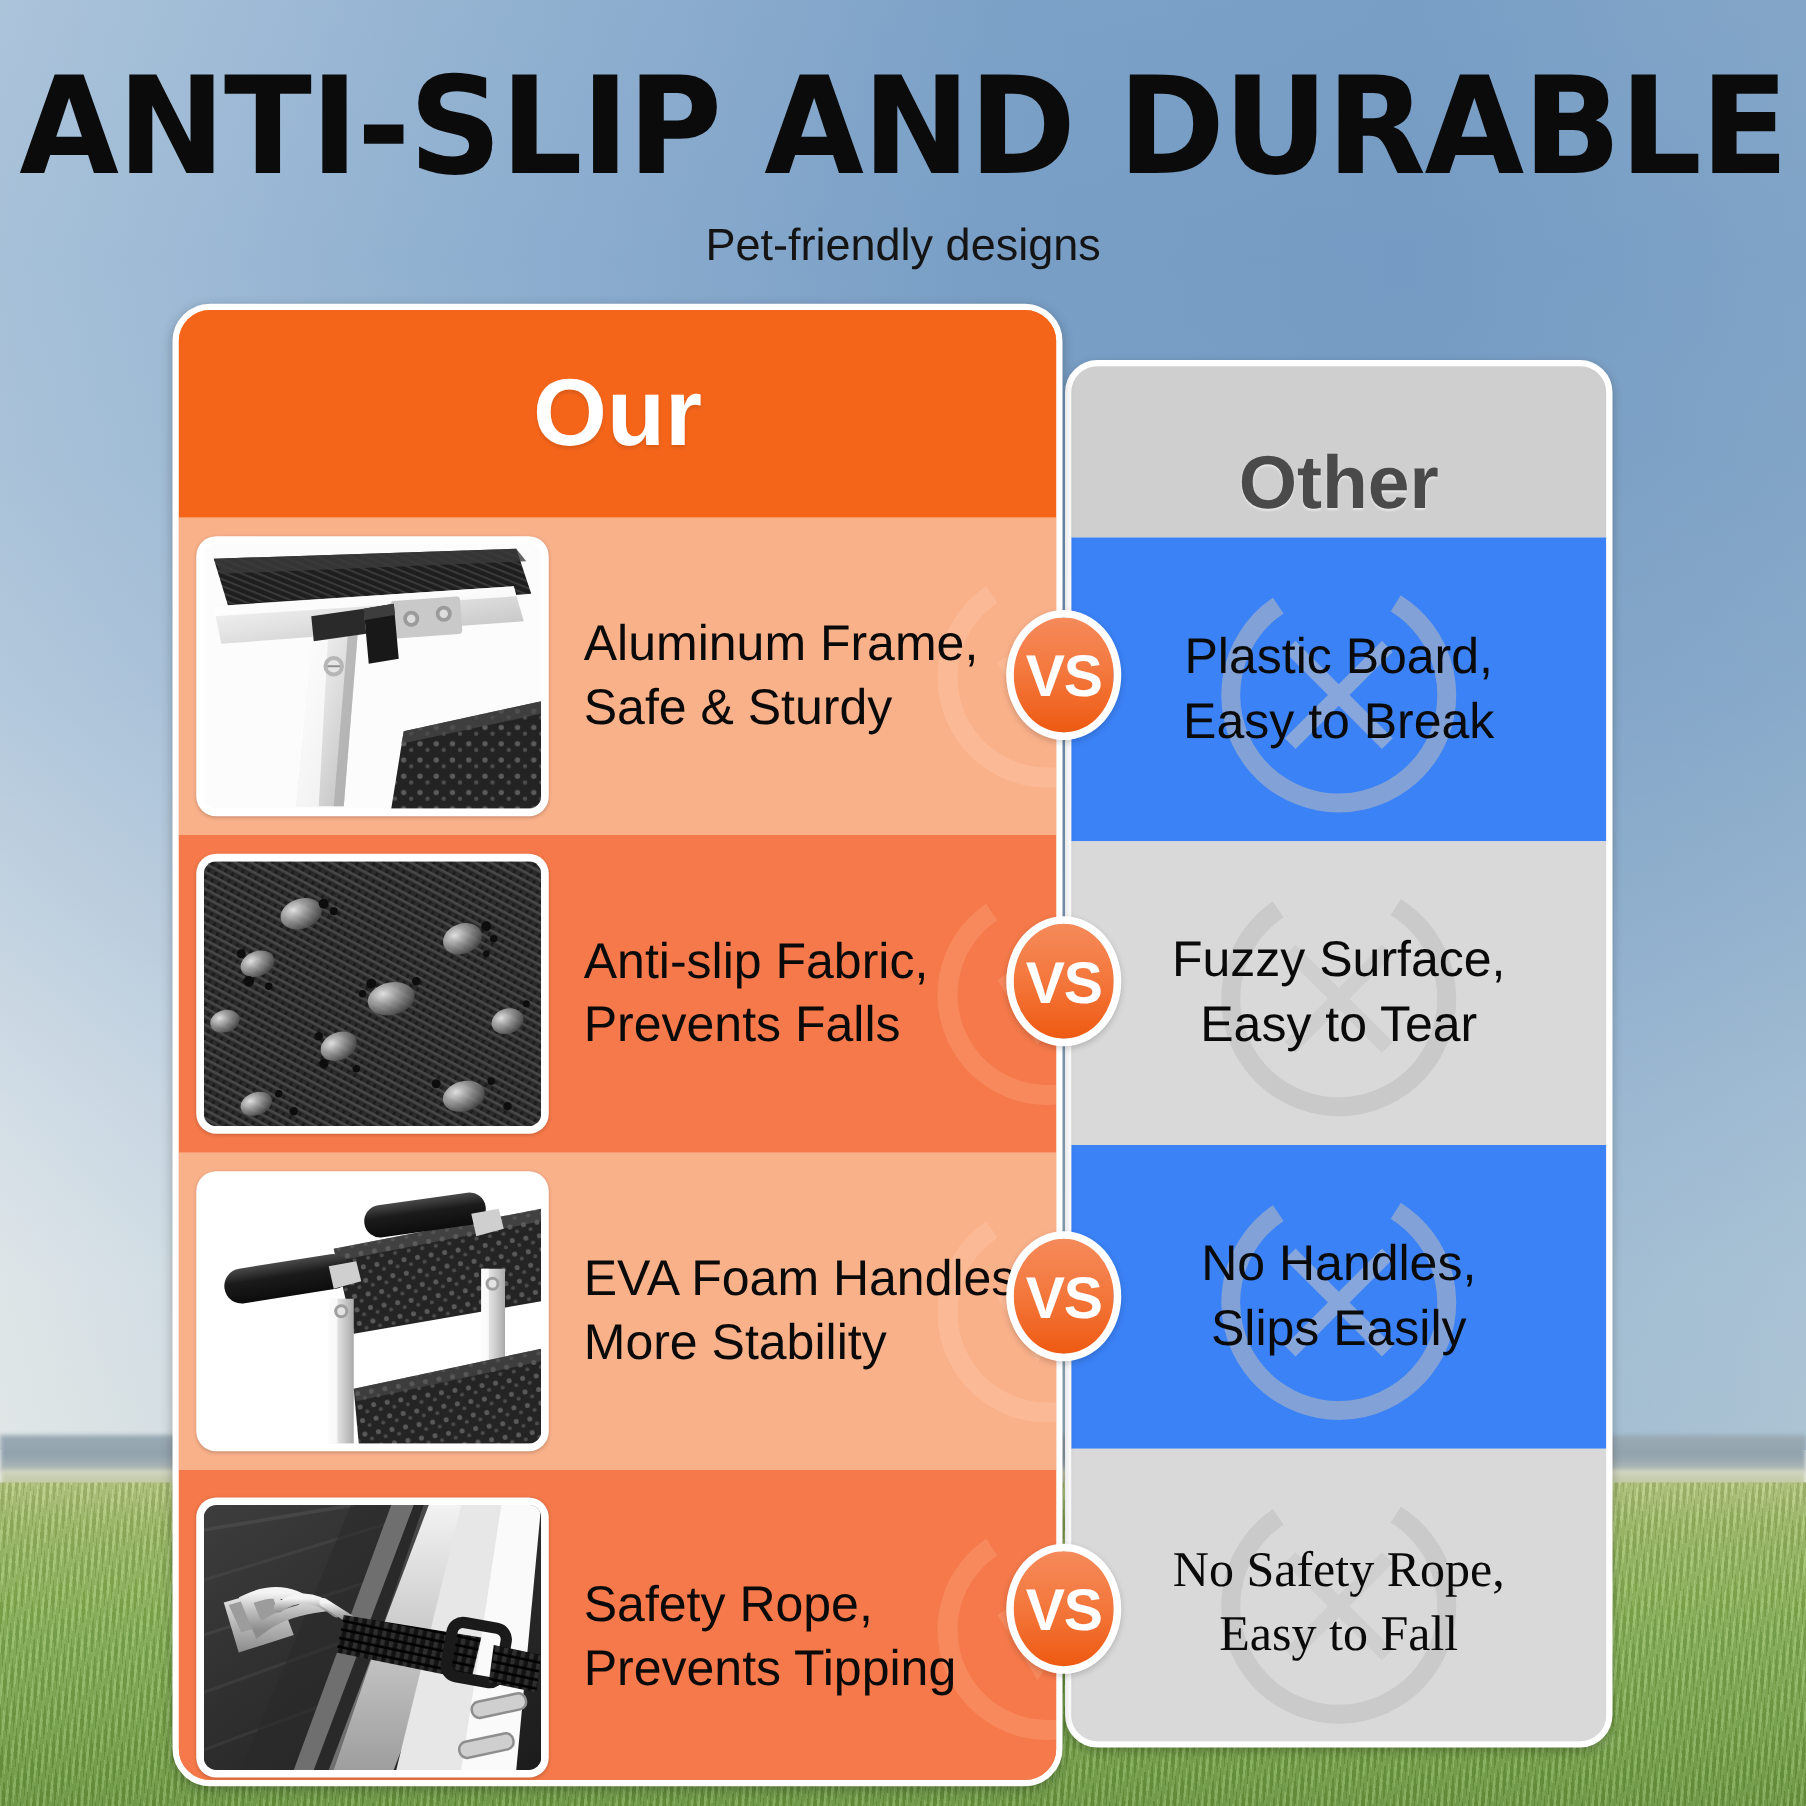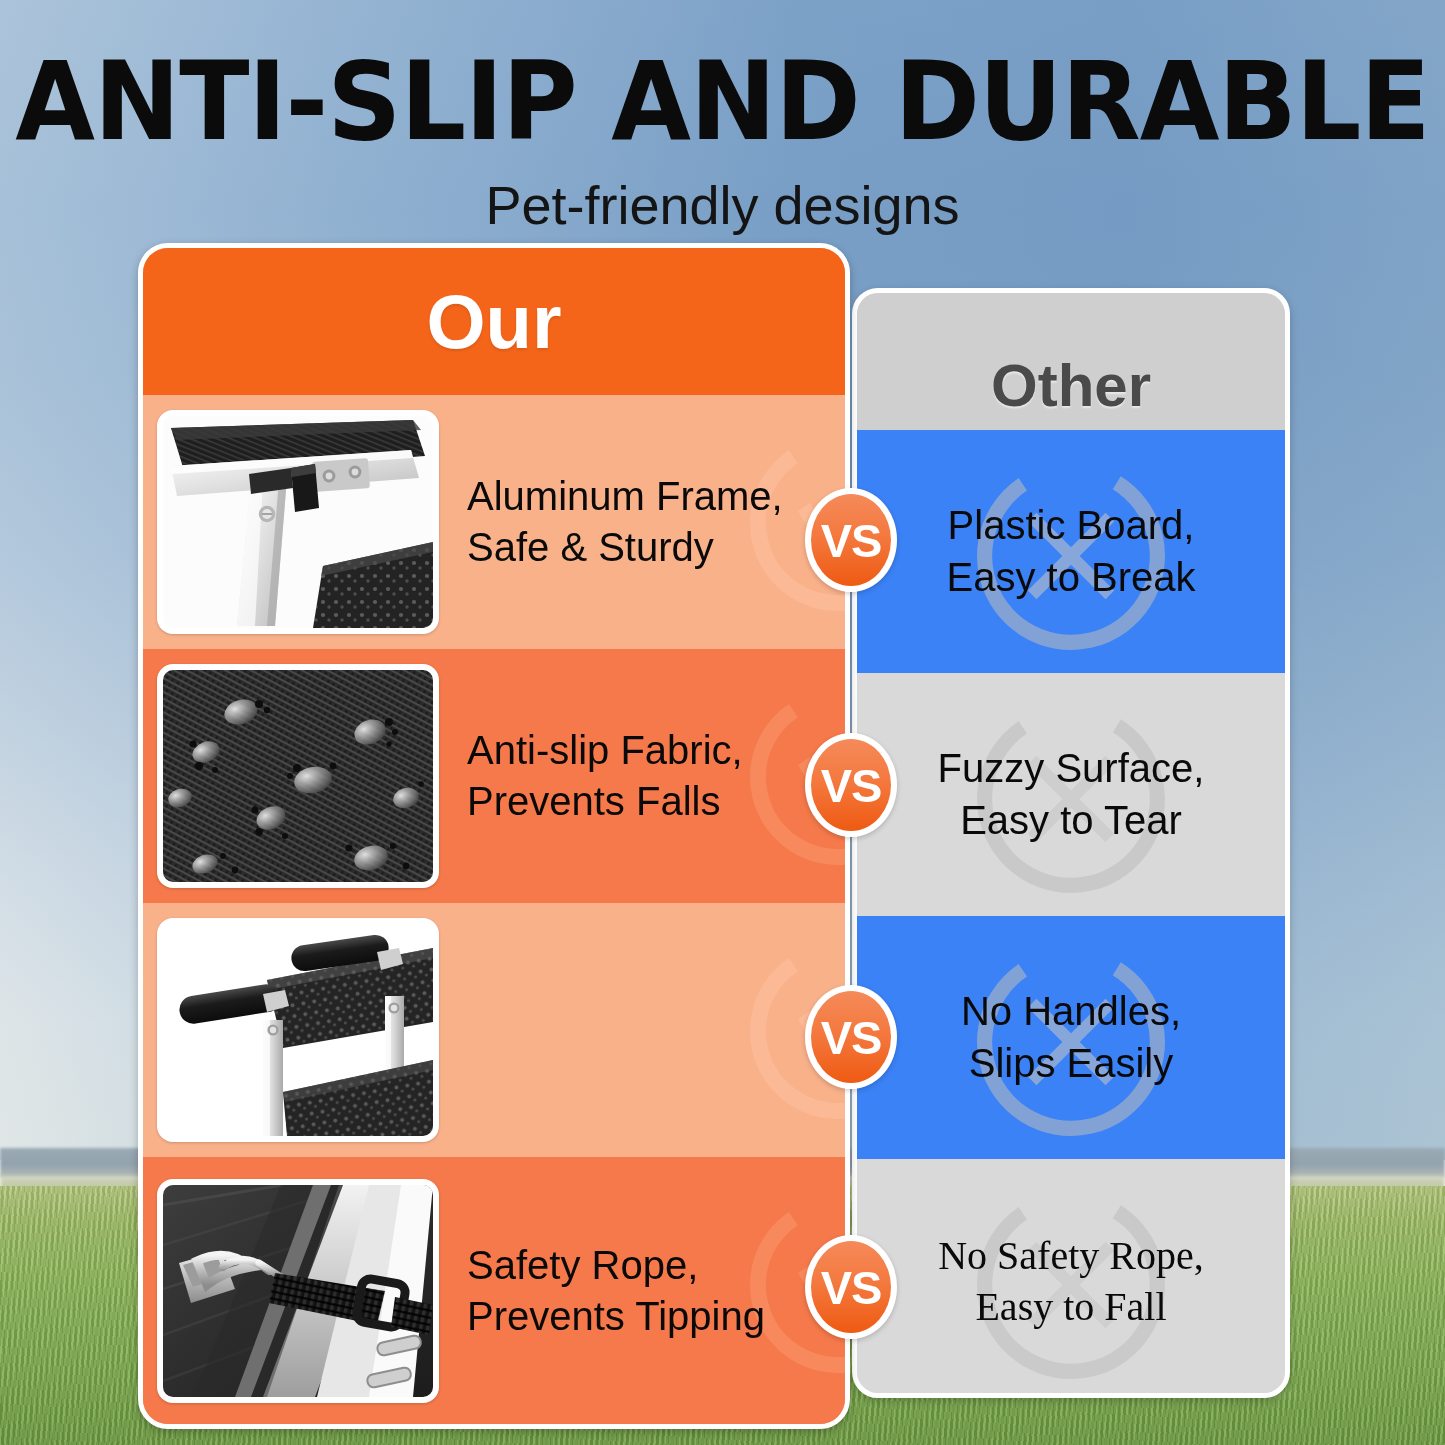--- a/index.html
+++ b/index.html
@@ -52,21 +52,21 @@
   #headings{position:absolute;left:0;top:0;width:1445px;z-index:5;text-align:center;}
   .title{
     font-family:"DejaVu Sans Condensed","Liberation Sans Narrow","Liberation Sans",sans-serif;
     font-weight:bold;font-size:108px;color:#0b0b0b;
     letter-spacing:-1px;line-height:1;
     margin-top:48px;
     transform:scaleX(1.06);
     white-space:nowrap;
   }
   .subtitle{
-    font-size:54px;color:#141414;font-weight:normal;
+    font-size:36px;color:#141414;font-weight:normal;
     margin-top:22px;line-height:1;
   }
 
   
   #compare{position:absolute;z-index:6;left:0;top:0;width:1445px;height:1445px;}
 
   .panel-other{
     position:absolute;left:852px;top:288px;width:438px;height:1110px;
     background:#e9e9e9;
     border:5px solid #ffffff;
@@ -79,21 +79,21 @@
     position:absolute;left:138px;top:243px;width:712px;height:1186px;
     background:#f58a52;
     border:5px solid #ffffff;
     border-radius:30px;
     box-sizing:border-box;
     box-shadow:0 3px 9px rgba(0,0,0,.25);
     overflow:hidden;
   }
 
   .head-our{
-    height:147px;background:#f4651a;
+    height:166px;background:#f4651a;
     display:flex;align-items:center;justify-content:center;
   }
   .head-our span{
     color:#fff;font-weight:bold;font-size:76px;line-height:1;
     text-shadow:0 2px 3px rgba(0,0,0,.10);
   }
   .head-other{
     height:137px;background:#cfcfcf;
     display:flex;align-items:center;justify-content:center;
   }
@@ -398,20 +398,22 @@
               <circle cx="110" cy="106" r="5.6" fill="#9f9f9f"></circle>
                 <circle cx="110" cy="106" r="3.2" fill="#e3e3e3"></circle>
               <circle cx="231" cy="84" r="5.6" fill="#9f9f9f"></circle>
                 <circle cx="231" cy="84" r="3.2" fill="#e3e3e3"></circle>
 
               <polygon points="120,168 270,136 270,212 124,212" fill="url(#grip3)"></polygon>
               <polygon points="120,168 270,136 270,146 122,178" fill="#555" opacity=".5"></polygon>
             </svg>
           </div>
         </div>
+        <div class="our-text">EVA Foam Handles
+More Stability</div>
       </div>
 
       <div class="our-row dark">
         <svg class="wm wm-check" viewBox="0 0 100 100">
           <circle cx="50" cy="50" r="40" fill="none" stroke="#ffc4a0" stroke-width="8" stroke-dasharray="205 46" transform="rotate(-58 50 50)" opacity=".55"></circle>
           <path d="M30 44 L46 70 L78 22 L70 18 L45 54 L36 40 Z" fill="#ffc4a0" opacity=".55"></path>
         </svg>
         <div class="thumb">
           <div class="art">
             <svg viewBox="0 0 270 212" preserveAspectRatio="none">

